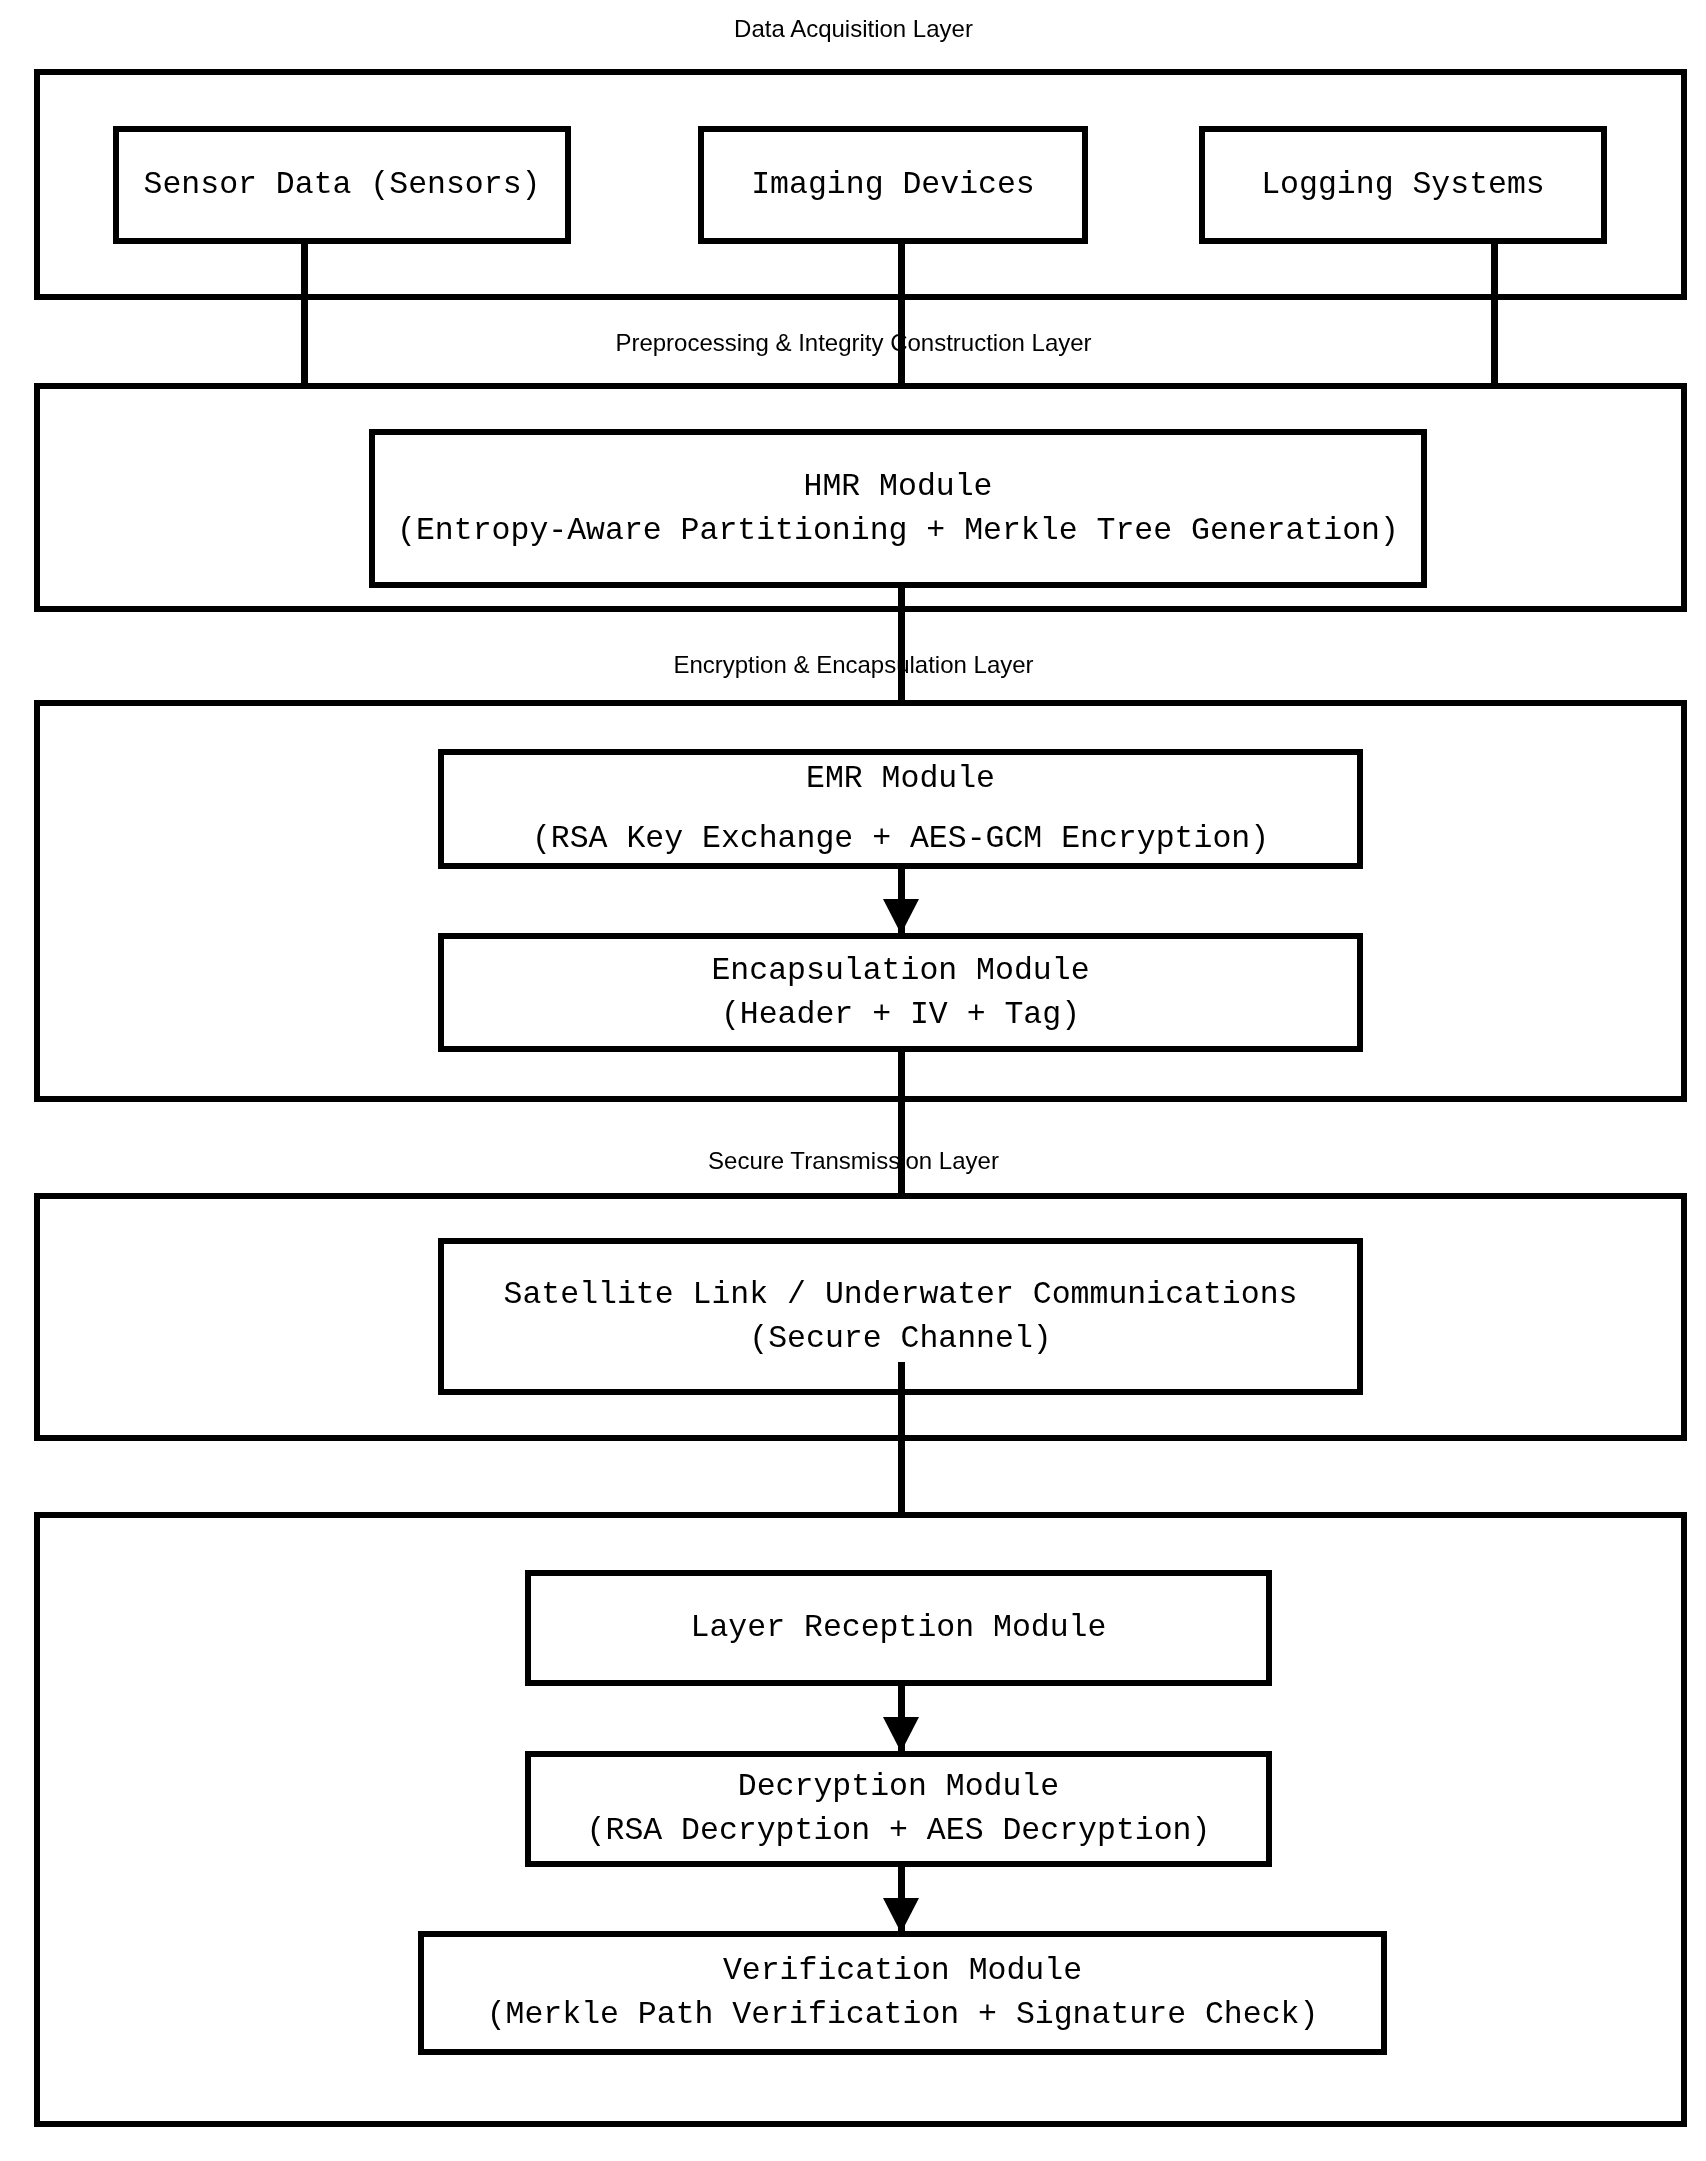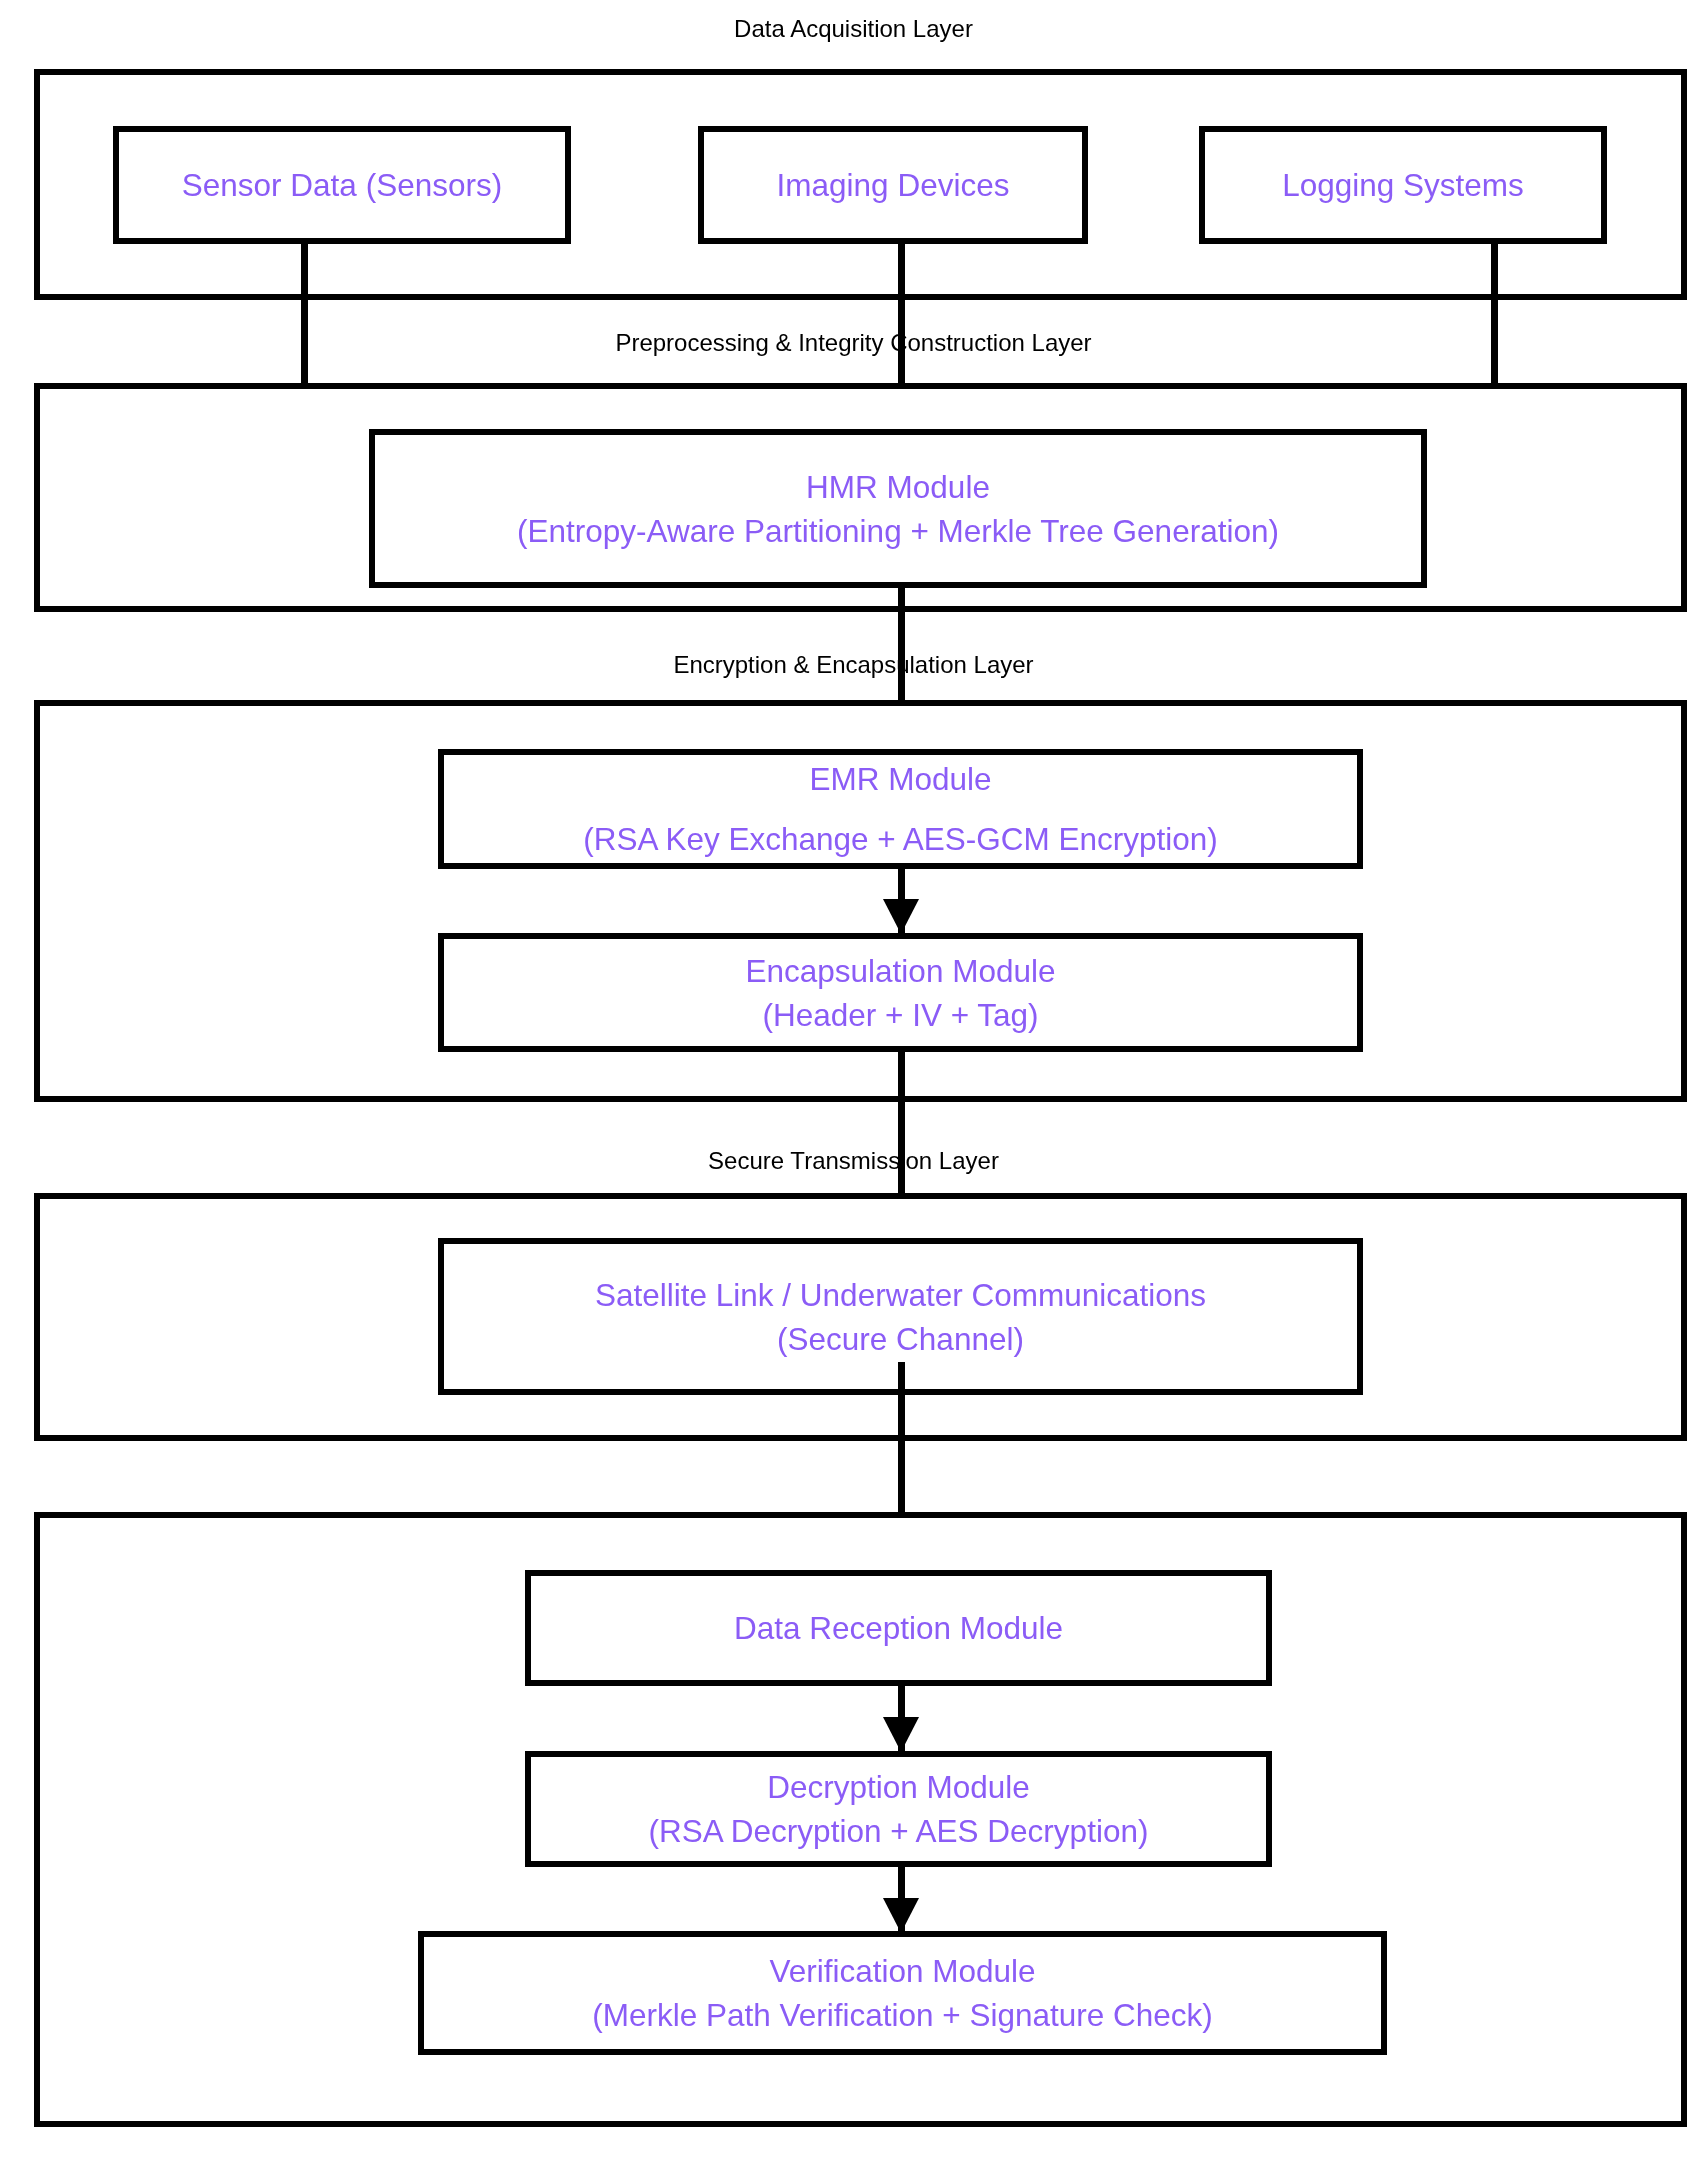--- a/index.html
+++ b/index.html
@@ -37,25 +37,26 @@
   
   .node {
     position: absolute;
     box-sizing: border-box;
     border: 6.8px solid #000000;
     background: #ffffff;
     display: flex;
     flex-direction: column;
     align-items: center;
     justify-content: center;
-    color: #8b5cf6;
+    color: #000000;
     font-size: 31.5px;
     line-height: 44px;
     text-align: center;
     padding: 0 10.5px;
+    font-family: Liberation Mono, monospace;
   }
   .node .ln {
     display: block;
     white-space: nowrap;
   }
   
   .vline {
     position: absolute;
     width: 6.8px;
     background: #000000;
@@ -163,21 +164,21 @@
     <span class="ln">(Secure Channel)</span>
   </div>
 
   <div class="vline" style="left:898px; top:1362px; width:6.8px; height:210px;"></div>
   <div class="arrow-down" style="left:883px; top:1535px;"></div>
 
 
   <div class="layer-box" style="left:34px; top:1512px; width:1653px; height:615px;"></div>
 
   <div class="node" style="left:525px; top:1570px; width:747px; height:116px;">
-    <span class="ln">Data Reception Module</span>
+    <span class="ln">Layer Reception Module</span>
   </div>
 
   <div class="vline" style="left:898px; top:1686px; width:6.8px; height:68px;"></div>
   <div class="arrow-down" style="left:883px; top:1717px;"></div>
 
   <div class="node" style="left:525px; top:1751px; width:747px; height:116px;">
     <span class="ln">Decryption Module</span>
     <span class="ln">(RSA Decryption + AES Decryption)</span>
   </div>
 

